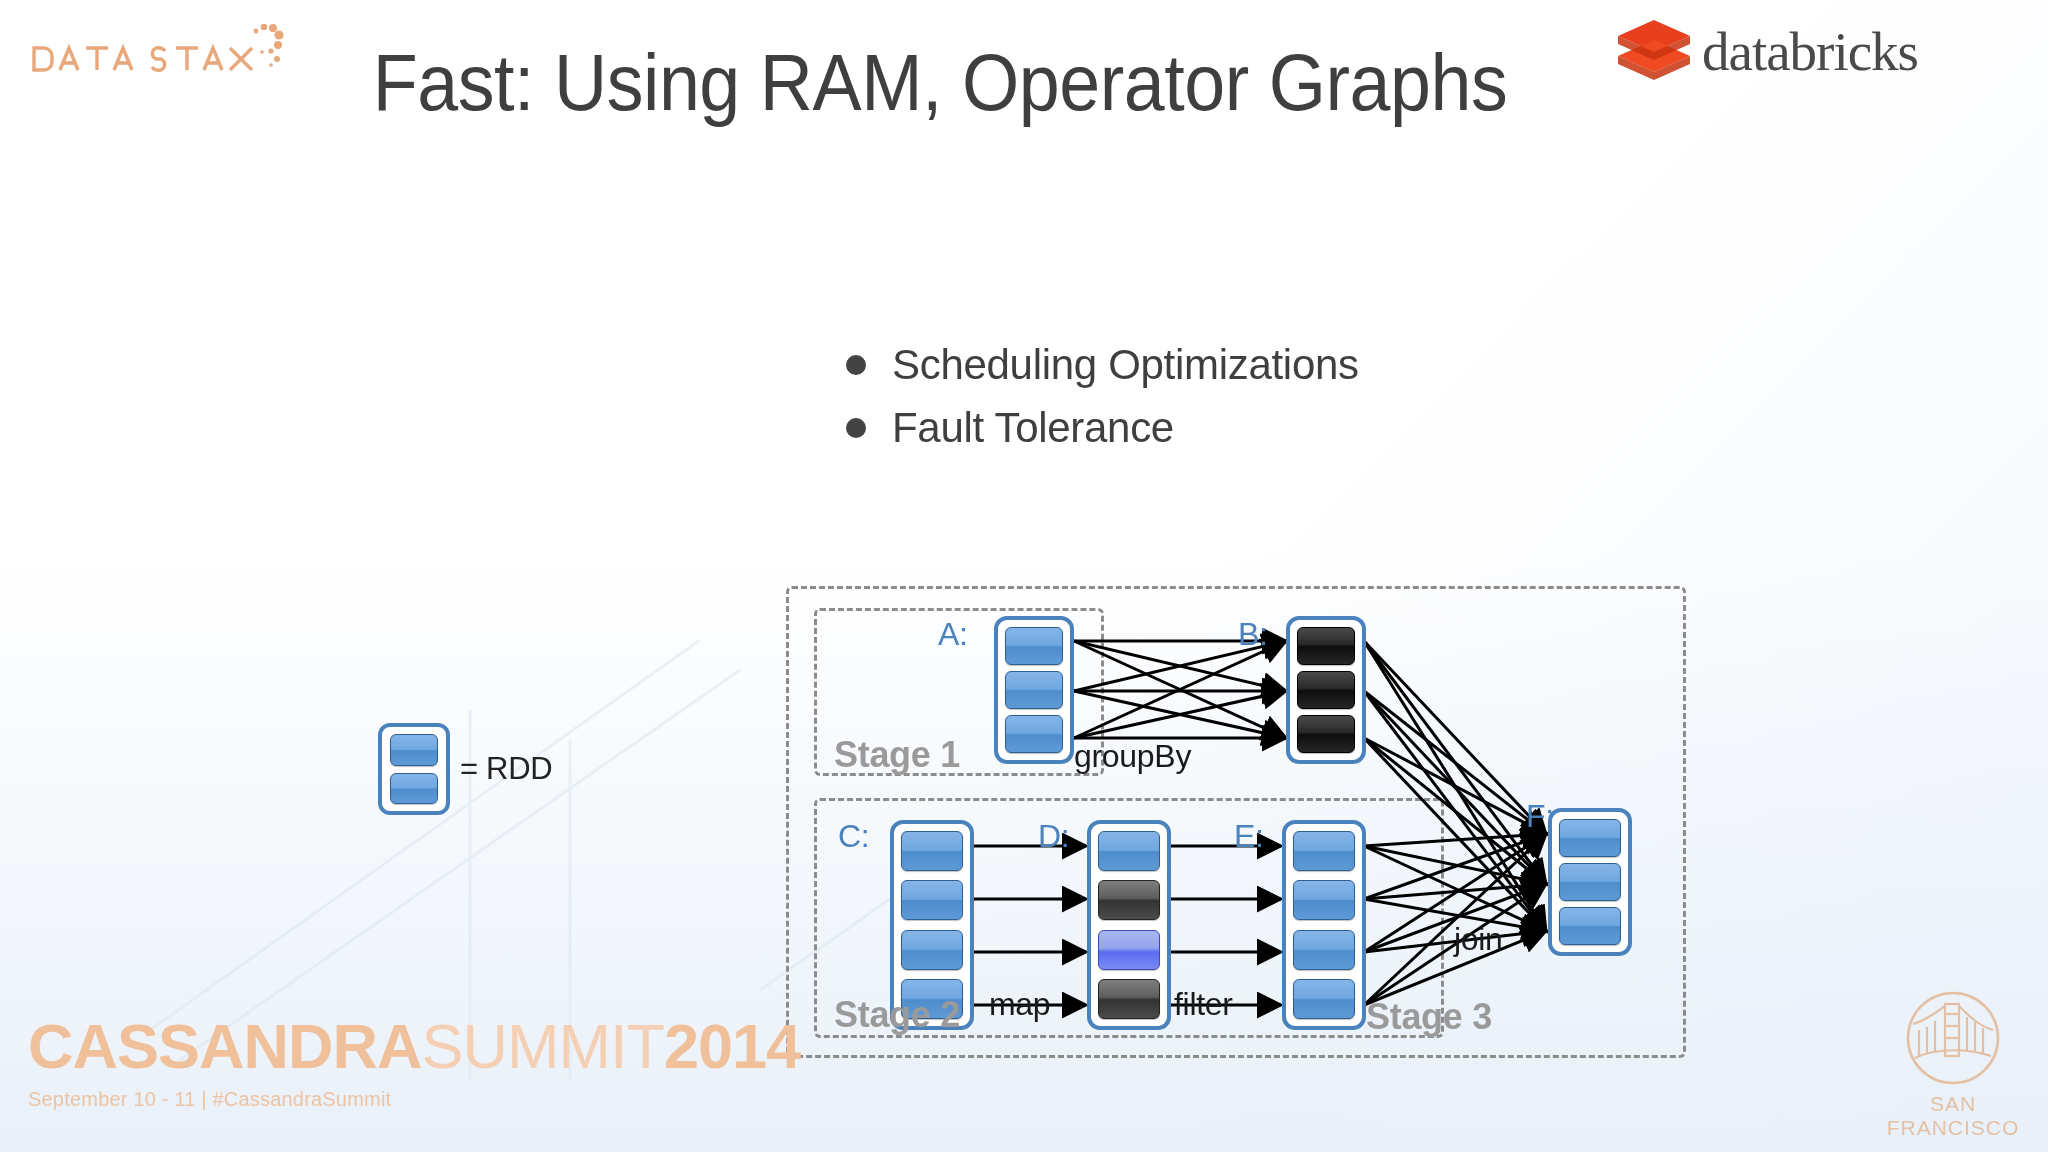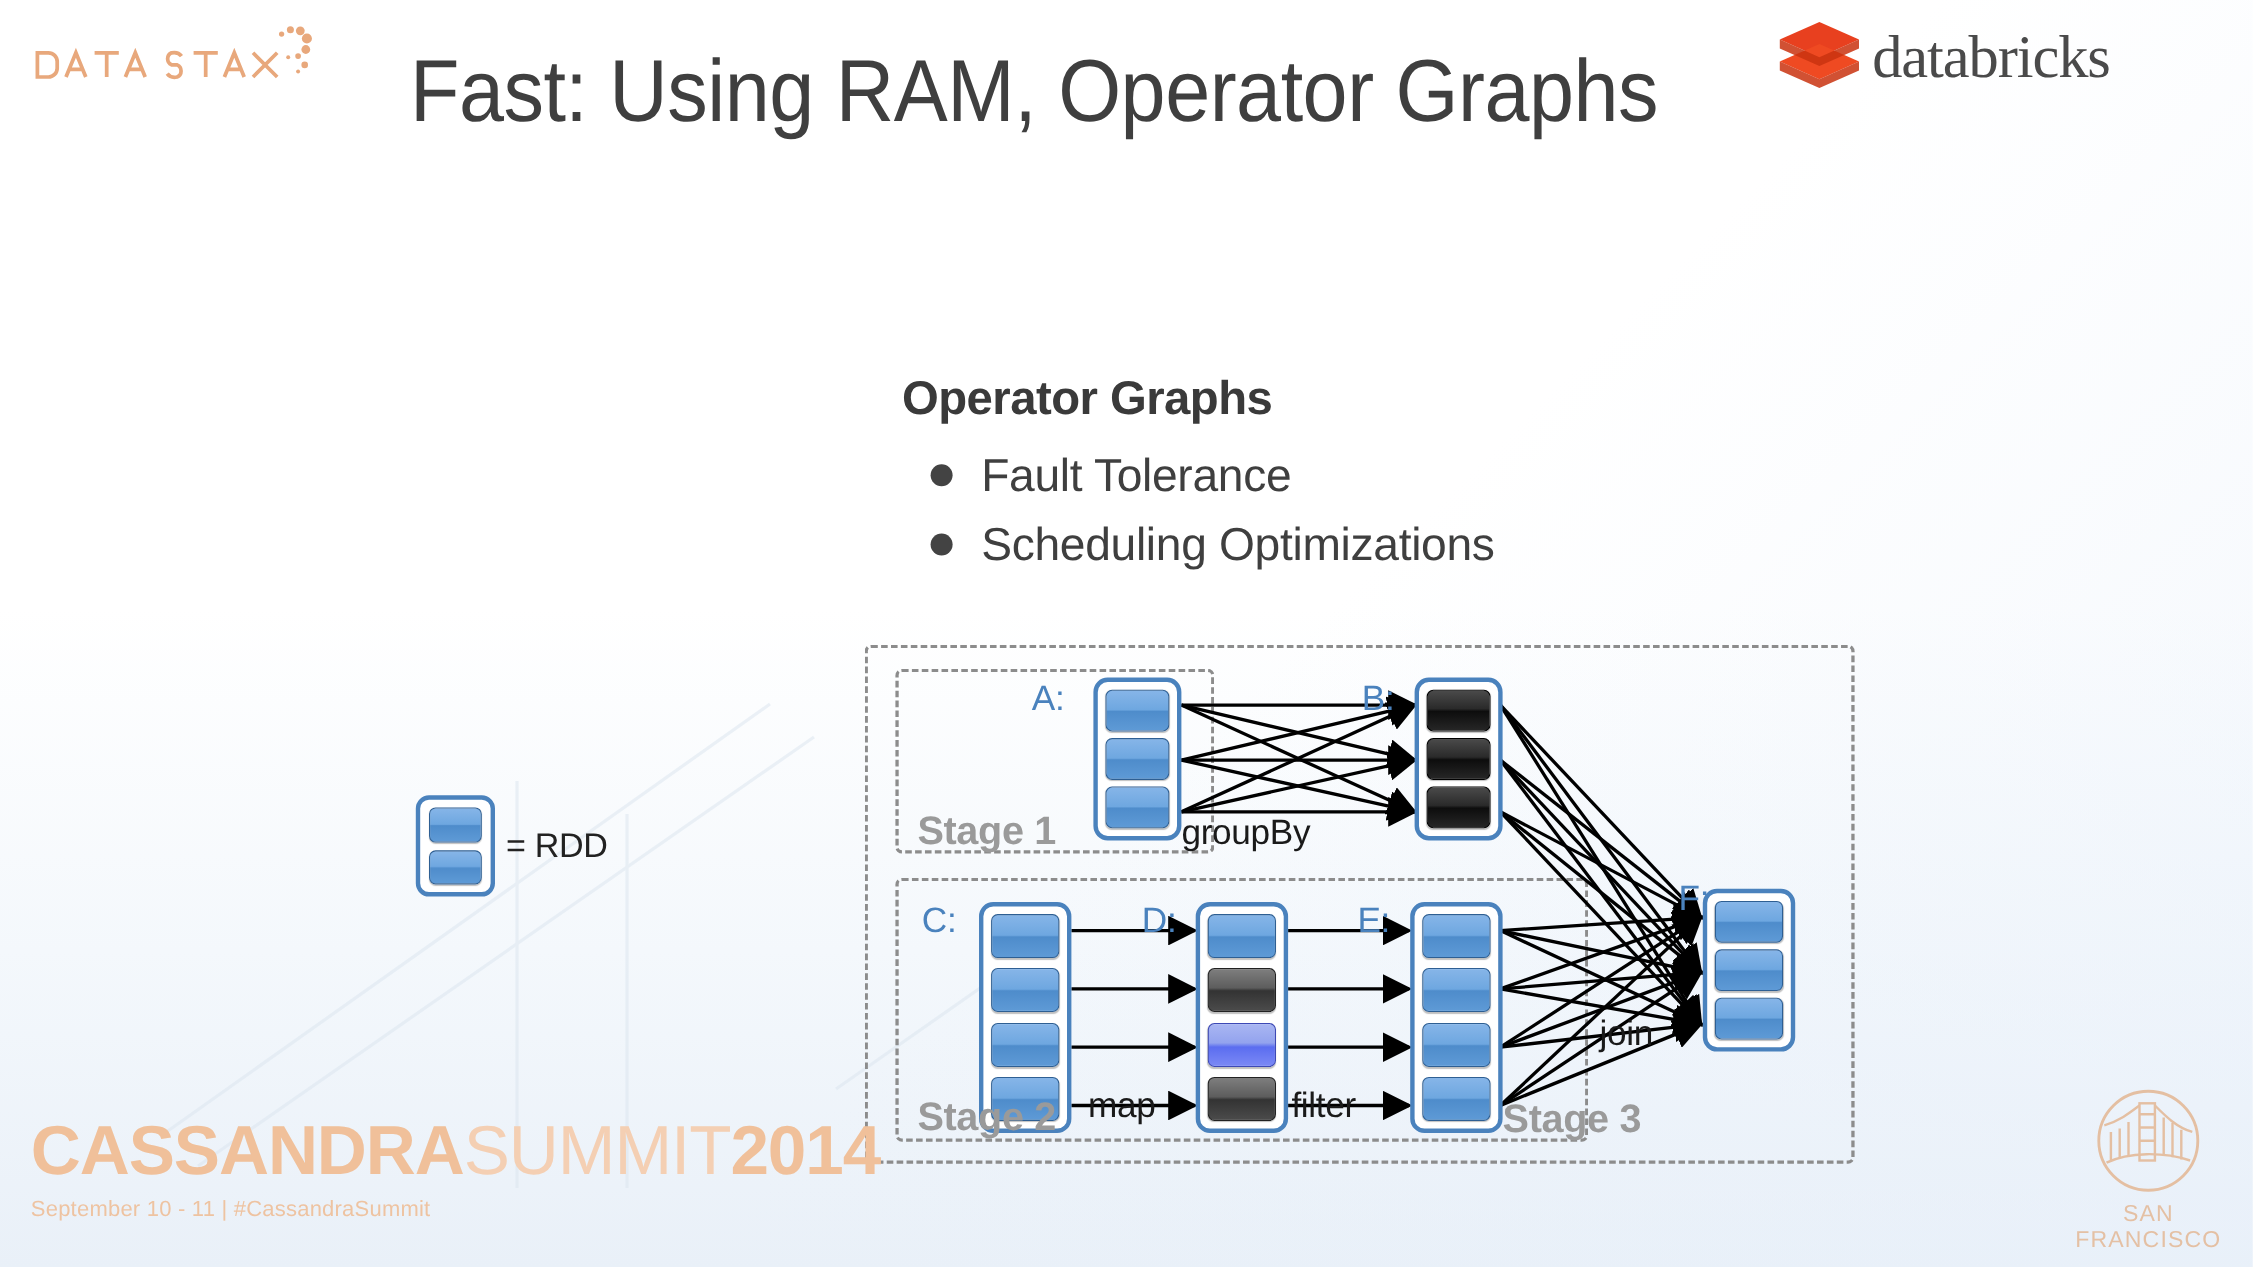--- a/index.html
+++ b/index.html
@@ -143,24 +143,23 @@
       <polygon points="38,38 74,22 74,30 38,46 2,30 2,22" fill="#c9320f" opacity="0.85"></polygon>
       <polygon points="38,58 74,42 74,50 38,66 2,50 2,42" fill="#c9320f" opacity="0.85"></polygon>
     </svg>
     <span class="db-word">databricks</span>
   </div>
 
   <div class="title">Fast: Using RAM, Operator Graphs</div>
 
 
   <div class="col col-right">
-    <h2>Operator Graphs</h2>
     <ul class="bullets">
+      <li>Scheduling Optimizations</li>
       <li>Fault Tolerance</li>
-      <li>Scheduling Optimizations</li>
     </ul>
   </div>
 
   <div class="legend-rdd">
     <div class="rdd-box" style="width:72px;height:92px;">
       <div class="part blue" style="height:33px;"></div>
       <div class="part blue" style="height:33px;"></div>
     </div>
     <span class="legend-txt">= RDD</span>
   </div>

